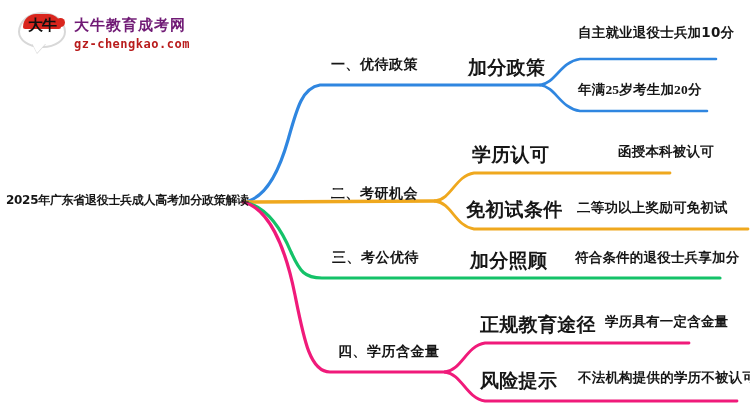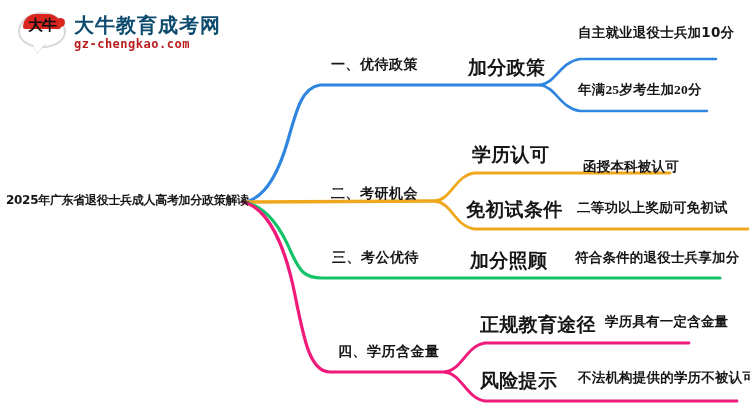--- a/index.html
+++ b/index.html
@@ -31,21 +31,21 @@
   .logo-dot{position:absolute;right:3px;top:8px;width:9px;height:9px;border-radius:50%;background:#d9251d;}
   .logo-cn{
     position:absolute;left:6px;top:9px;width:36px;height:26px;
     font-family:"DejaVu Sans","Liberation Sans",sans-serif;
     font-size:15px;font-weight:700;color:#111;line-height:13px;
     letter-spacing:-1px;text-align:center;
   }
   .logo-text{display:flex;flex-direction:column;justify-content:center;}
   .logo-title{
     font-family:Liberation Sans, sans-serif;
-    font-size:20px;font-weight:700;color:#0c4a6e;letter-spacing:1px;line-height:24px;
+    font-size:15px;font-weight:700;color:#701a75;letter-spacing:1px;line-height:24px;
   }
   .logo-sub{
     font-family:"DejaVu Sans Mono","Liberation Mono",monospace;
     font-size:12px;font-weight:700;color:#b91c1c;letter-spacing:.5px;line-height:15px;
   }
 
   
   .node{
     position:absolute;white-space:nowrap;color:#161616;
     font-family:"DejaVu Sans","Liberation Sans",sans-serif;
@@ -94,21 +94,21 @@
 
   <div class="node root-node" style="left:6px;top:194px;">2025年广东省退役士兵成人高考加分政策解读</div>
 
   <div class="node lvl1" style="left:331px;top:57px;">一、优待政策</div>
   <div class="node lvl2" style="left:468px;top:58px;">加分政策</div>
   <div class="node lvl3" style="left:578px;top:26px;">自主就业退役士兵加10分</div>
   <div class="node lvl3" style="left:578px;top:83px;font-family:Liberation Serif, serif;">年满25岁考生加20分</div>
 
   <div class="node lvl1" style="left:331px;top:186px;">二、考研机会</div>
   <div class="node lvl2" style="left:472px;top:145px;">学历认可</div>
-  <div class="node lvl3" style="left:583px;top:145px;margin-top:15px;">函授本科被认可</div>
+  <div class="node lvl3" style="left:618px;top:145px;">函授本科被认可</div>
   <div class="node lvl2" style="left:466px;top:200px;">免初试条件</div>
   <div class="node lvl3" style="left:577px;top:201px;">二等功以上奖励可免初试</div>
 
   <div class="node lvl1" style="left:332px;top:250px;">三、考公优待</div>
   <div class="node lvl2" style="left:470px;top:251px;">加分照顾</div>
   <div class="node lvl3" style="left:575px;top:251px;">符合条件的退役士兵享加分</div>
 
   <div class="node lvl1" style="left:338px;top:344px;">四、学历含金量</div>
   <div class="node lvl2" style="left:480px;top:315px;text-align:right;">正规教育途径</div>
   <div class="node lvl3" style="left:605px;top:315px;">学历具有一定含金量</div>

